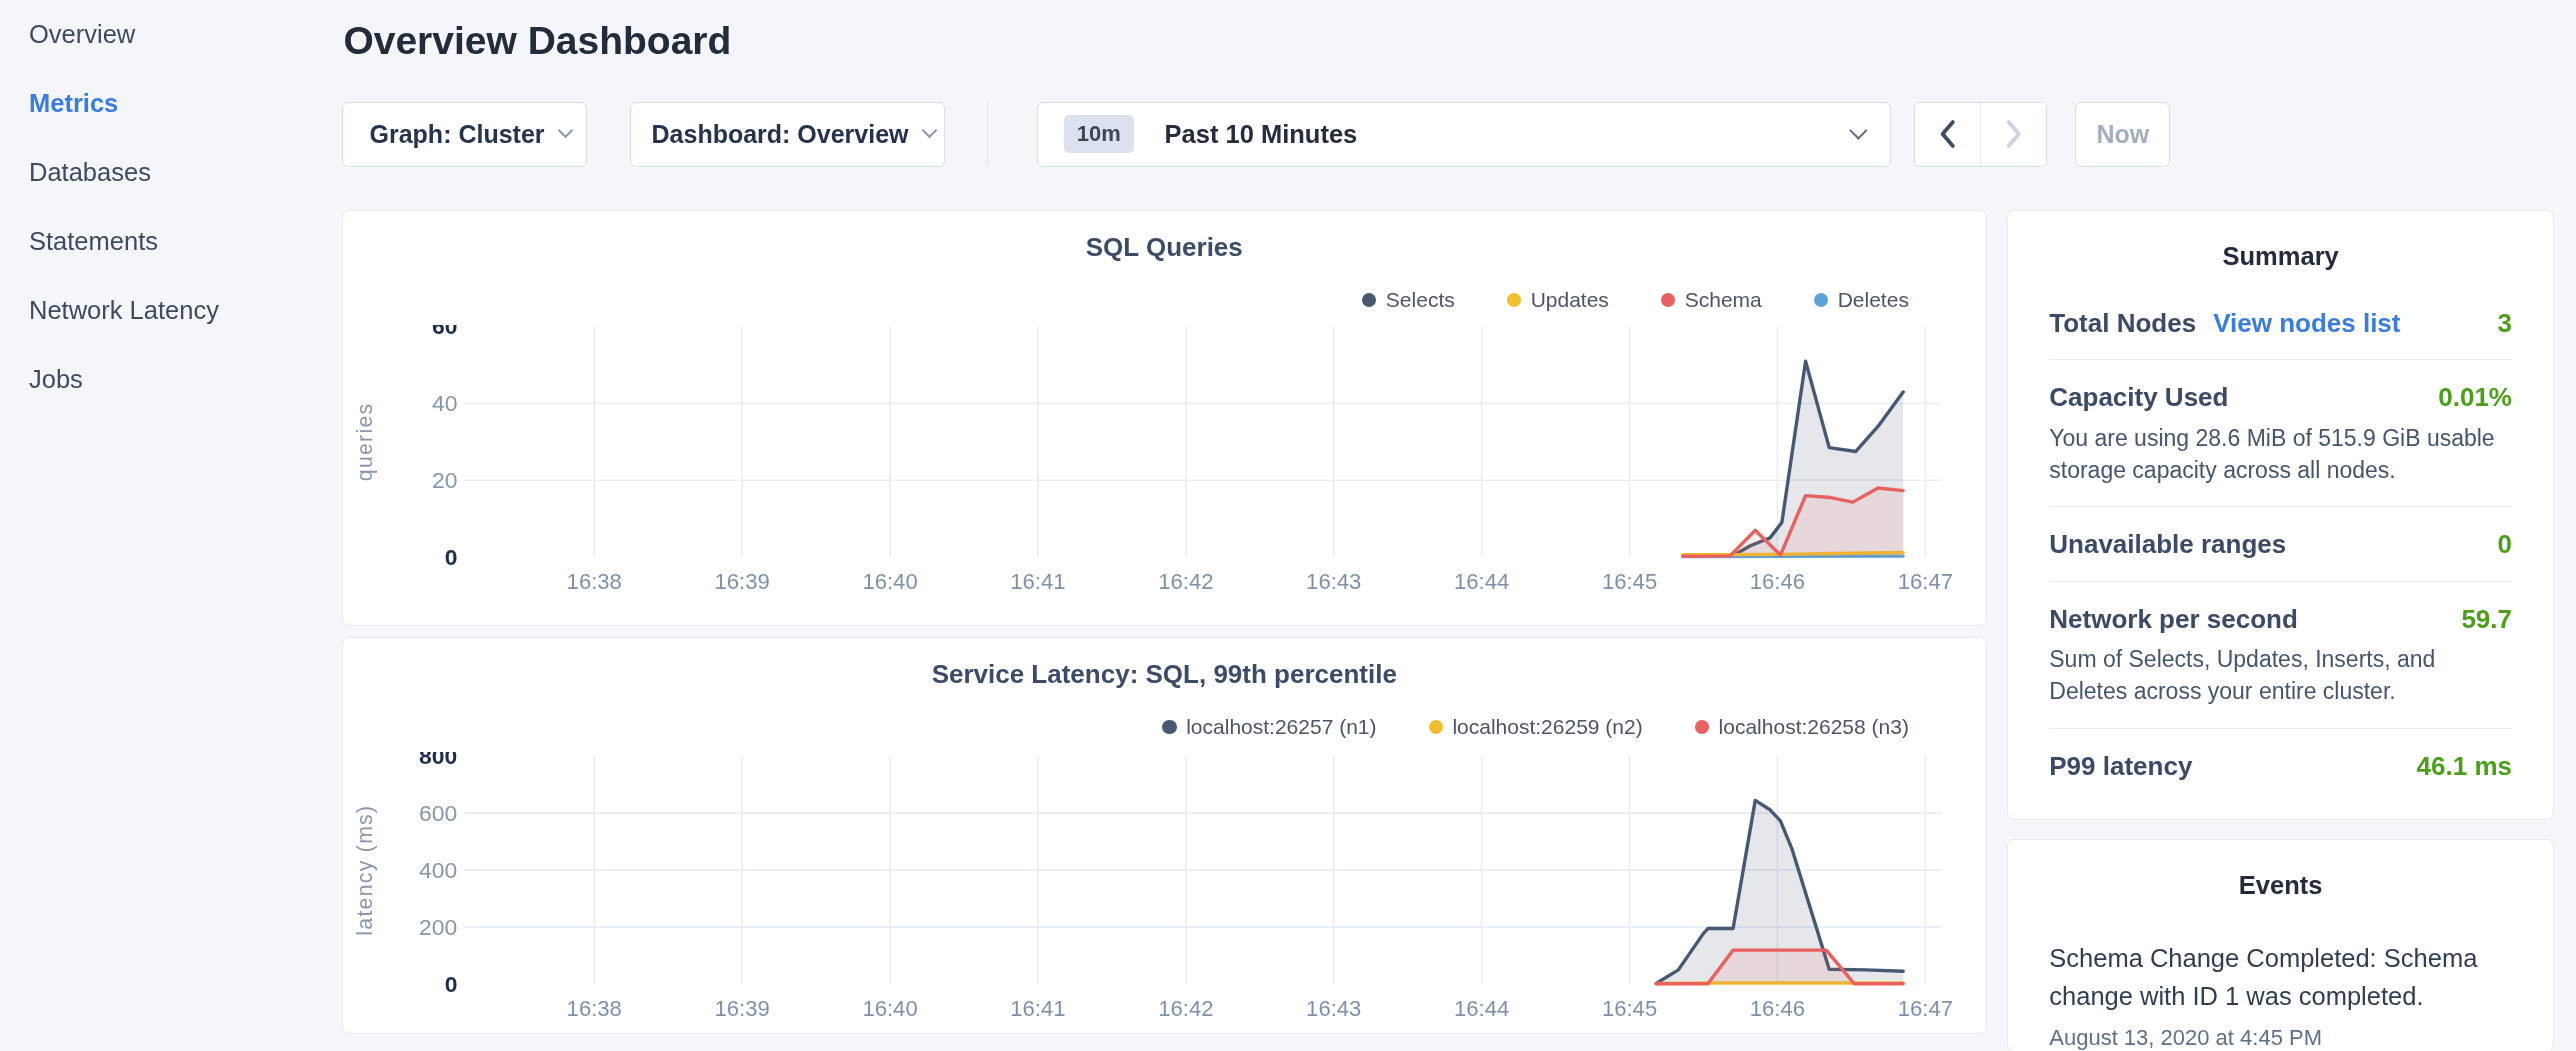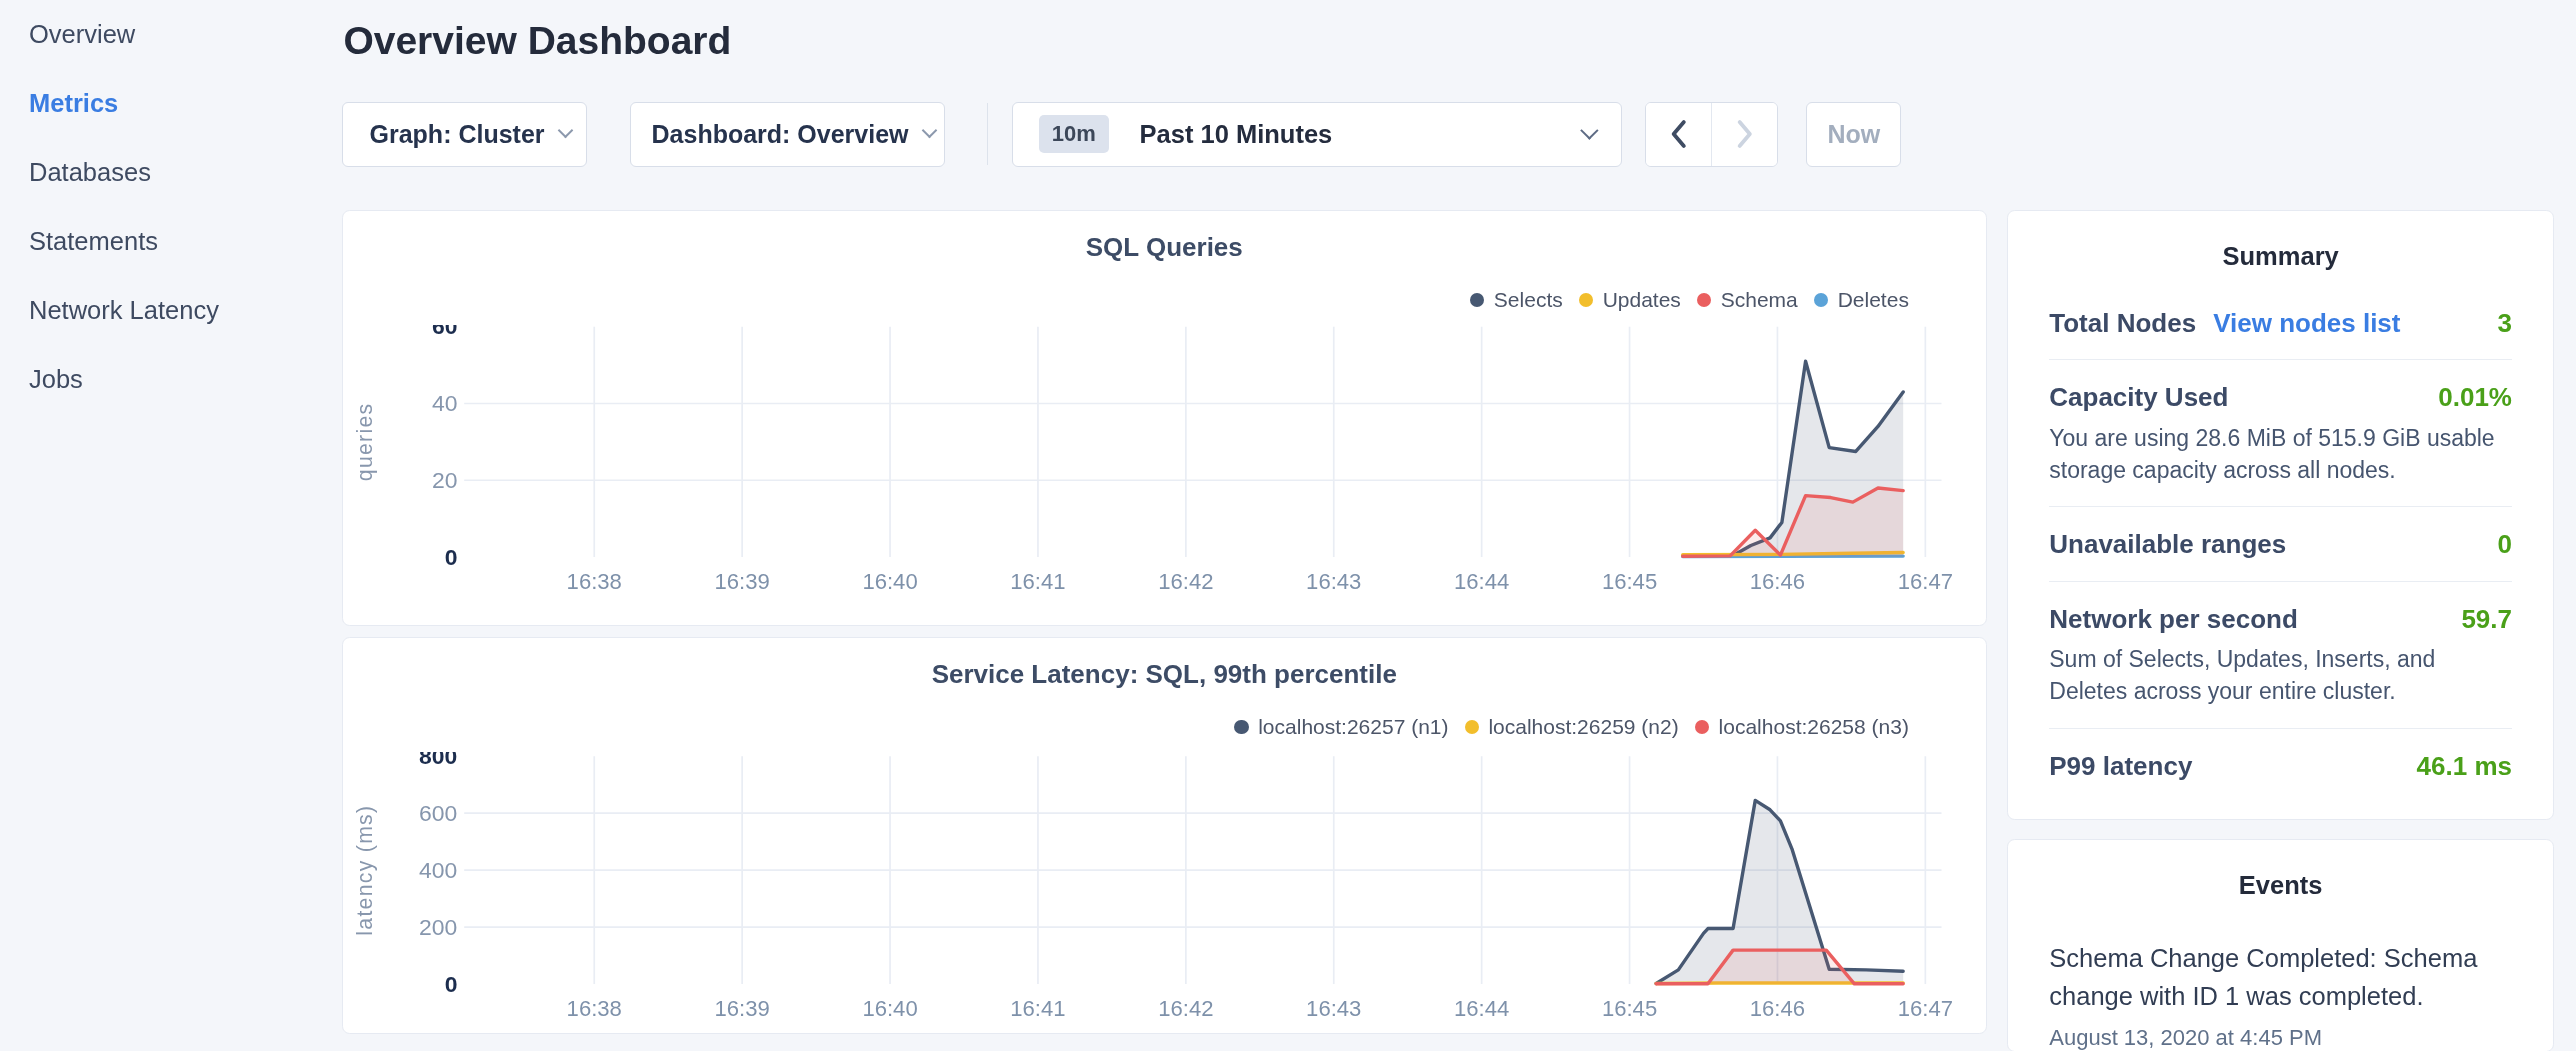--- a/index.html
+++ b/index.html
@@ -20,41 +20,41 @@
   
   .controls { display:flex; align-items:stretch; margin-top:39px; height:65px; }
   .btnish { background:#fff; border:1.7px solid #d8dee9; border-radius:6px; cursor:pointer; }
   .dd { display:flex; align-items:center; justify-content:center; gap:15.3px;
         font-size:25px; font-weight:700; color:#26334d;padding-left:12px; }
   .dd-graph { width:245px; }
   .dd-dash  { width:315px; margin-left:43px; }
   .chev { display:inline-block; width:11px; height:11px; border-right:2.6px solid #8c99ad;
           border-bottom:2.6px solid #8c99ad; transform:rotate(45deg); margin-top:-6.8px; }
   .vdiv { width:1.7px; background:#dde3ec; margin:1.7px 0 1.7px 42px; }
-  .picker { width:610px; margin-left:24px; display:flex; align-items:center; padding:0 25.5px; }
+  .picker { width:854px; margin-left:49px; display:flex; align-items:center; padding:0 25.5px; }
   .badge { background:#dce2ed; border-radius:5.1px; padding:6px 12.8px; font-size:22px;
            font-weight:700; color:#3c4759; }
   .picker-label { margin-left:31px; font-size:25.5px; font-weight:700; color:#242c3e; }
   .picker .chev { margin-left:auto; width:12.8px; height:12.8px; border-color:#5d6b84; }
   .arrow-group { display:flex; margin-left:23px; width:133px; background:#fff;
                  border:1.7px solid #d8dee9; border-radius:6px; overflow:hidden; }
   .arrow-btn { flex:1; display:flex; align-items:center; justify-content:center; cursor:pointer; background:#fff; border:none; }
   .arrow-btn:first-child { border-right:1.7px solid #e3e8f0; }
   .now-btn { margin-left:28px; width:95px; font-size:25px; font-weight:700; color:#a3aebe;
              display:flex; align-items:center; justify-content:center; }
 
   
   .content-row { display:flex; margin-top:43px; gap:20.4px; }
   .charts-col { width:1646px; display:flex; flex-direction:column; gap:11px; }
   .card { background:#fff; border:1.7px solid #e6eaf2; border-radius:7.7px; }
   .chart-card-1 { height:416px; }
   .chart-card-2 { height:397px; }
   .ctitle-row { display:flex; align-items:center; justify-content:center; gap:12px; margin-top:25.5px; height:34px;flex-direction:column; }
   .ctitle { font-size:26px; font-weight:700; color:#3d4c66; }
-  .legend { display:flex; justify-content:flex-end; align-items:center; gap:16px;
+  .legend { display:flex; justify-content:flex-end; align-items:center; gap:52px;
             margin:17px 77px 0 0; height:25.5px; }
   .legend-item { display:flex; align-items:center; gap:9.4px; font-size:21px; color:#4c5568; cursor:pointer; }
   .dot { width:14.5px; height:14.5px; border-radius:50%; }
   svg.plot { display:block; margin-top:12px; width:1616px; height:272px; }
   svg text { font-family:"Liberation Sans", sans-serif; }
 
   
   .right-col { width:547px; display:flex; flex-direction:column; gap:19.6px; }
   .summary-card { height:610px; }
   .events-card { flex:1; }

